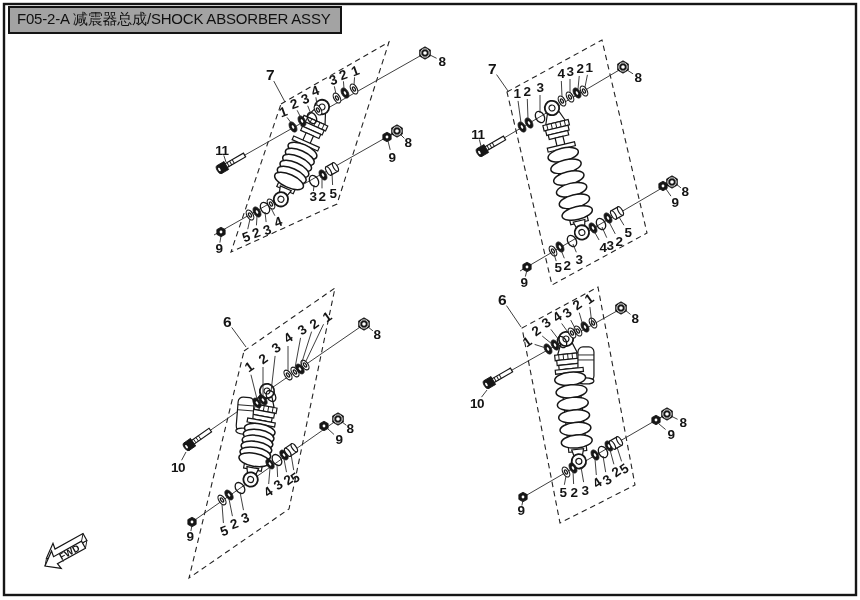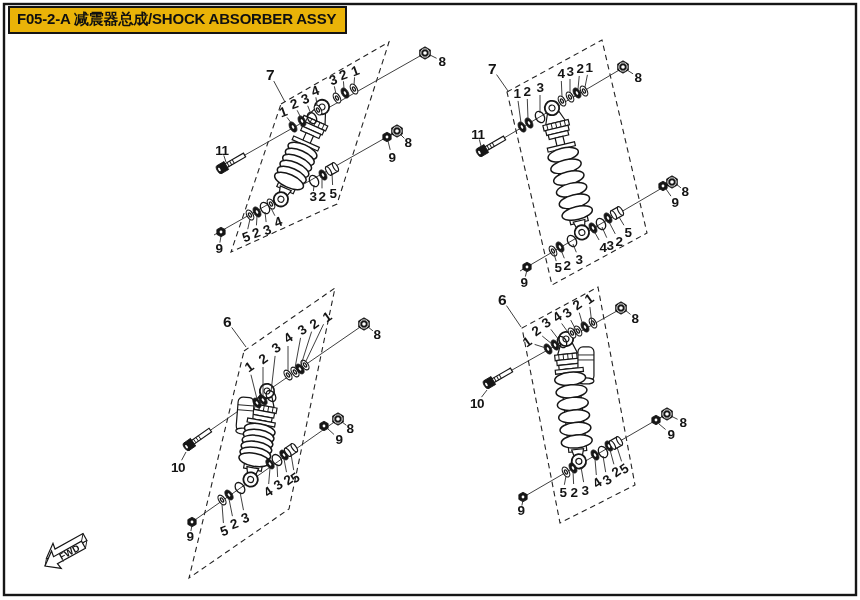--- a/index.html
+++ b/index.html
@@ -14,22 +14,22 @@
   .w2{fill:#ffffff;stroke:#161616;stroke-width:1.8;}
   .w15{fill:#ffffff;stroke:#161616;stroke-width:1.5;}
   .b{fill:#161616;stroke:#161616;stroke-width:0.8;}
   .wf{fill:#ffffff;stroke:none;}
   .o{fill:none;stroke:#161616;stroke-width:1.3;}
   .ln{stroke:#161616;stroke-width:0.9;}
   text.num{font-family:"Liberation Sans",sans-serif;font-weight:700;font-size:13.5px;
            fill:#141414;text-anchor:middle;dominant-baseline:central;letter-spacing:-0.5px;}
   text.ref{font-size:15.5px;}
   text.fwd{font-size:9.5px;letter-spacing:0;}
-  .title-box{position:absolute;left:8px;top:6px;border:2.2px solid #141414;background:#eab308;
-             padding:2px 9px 3px 7px;font-weight:bold;font-size:15px;color:#101010;
+  .title-box{position:absolute;left:8px;top:6px;border:2.2px solid #141414;background:#a3a3a3;
+             padding:2px 9px 3px 7px;font-weight:normal;font-size:15px;color:#101010;
              white-space:nowrap;letter-spacing:-0.2px;}
 </style>
 </head>
 <body>
 
 <div id="canvas">
   <svg id="diagram" width="860" height="600" viewBox="0 0 860 600">
     <rect class="frame" x="4" y="4" width="852" height="591"></rect>
 
     <g transform="translate(45,566) rotate(-29)">

